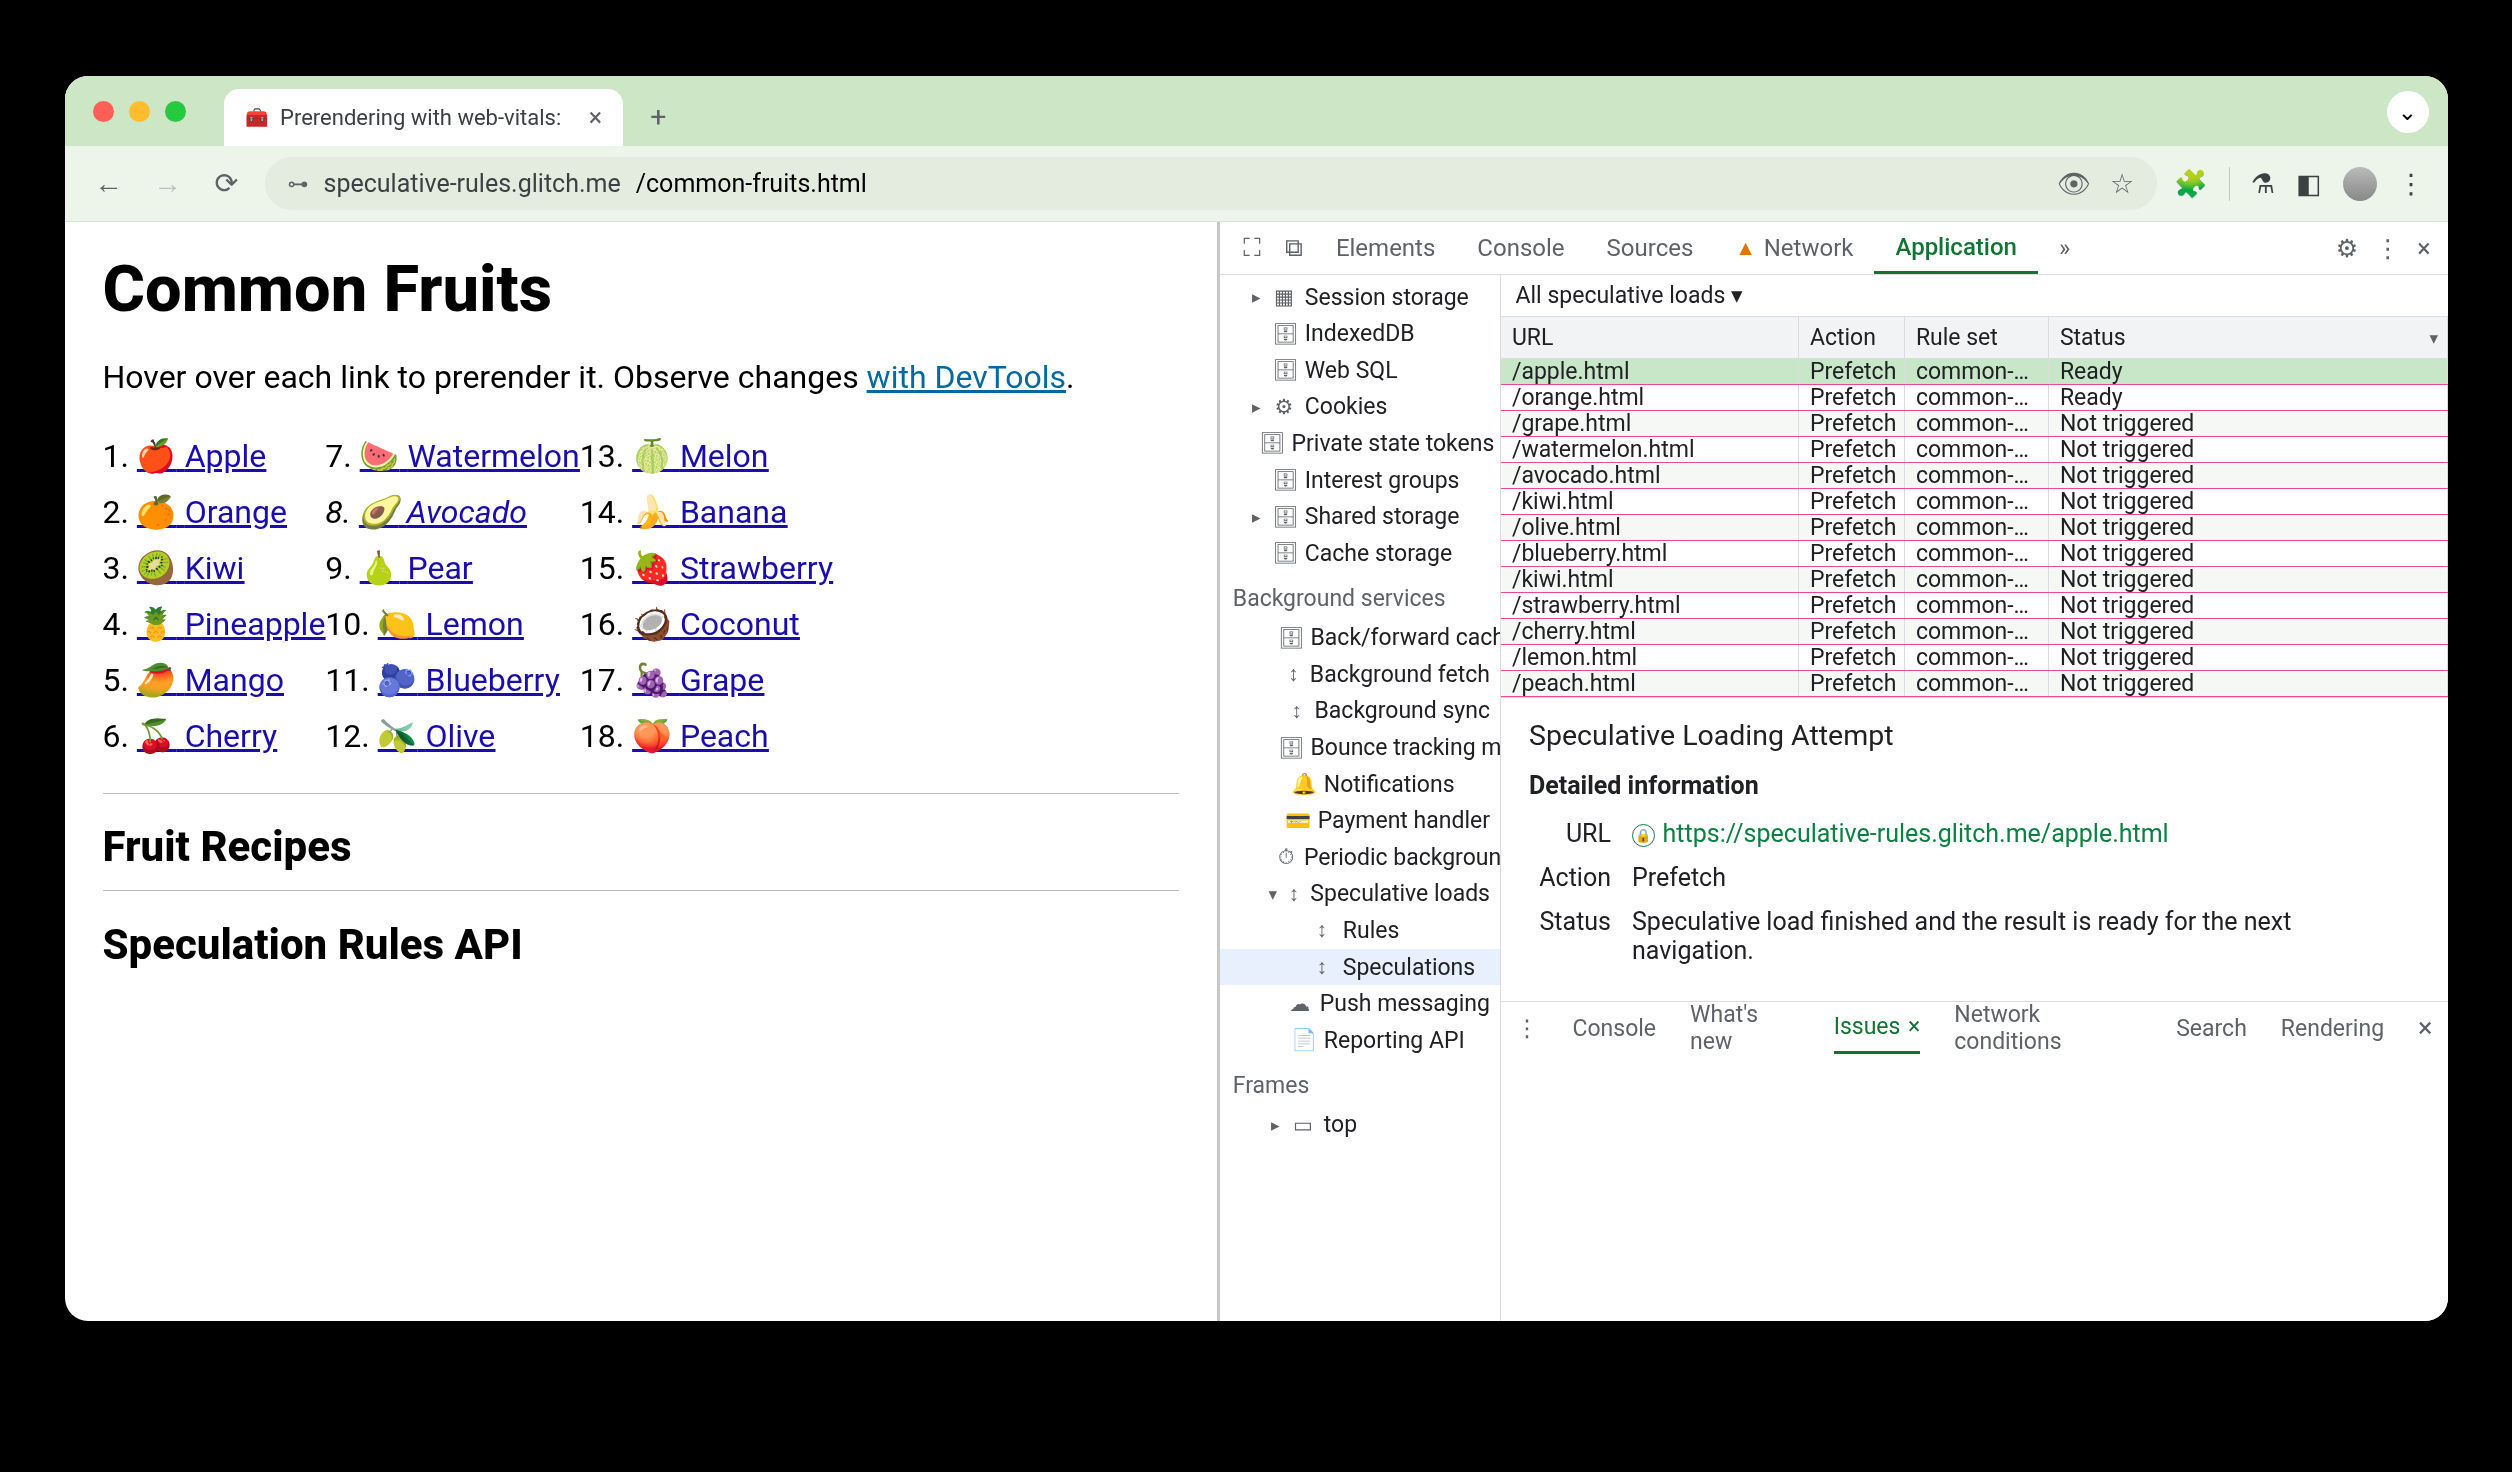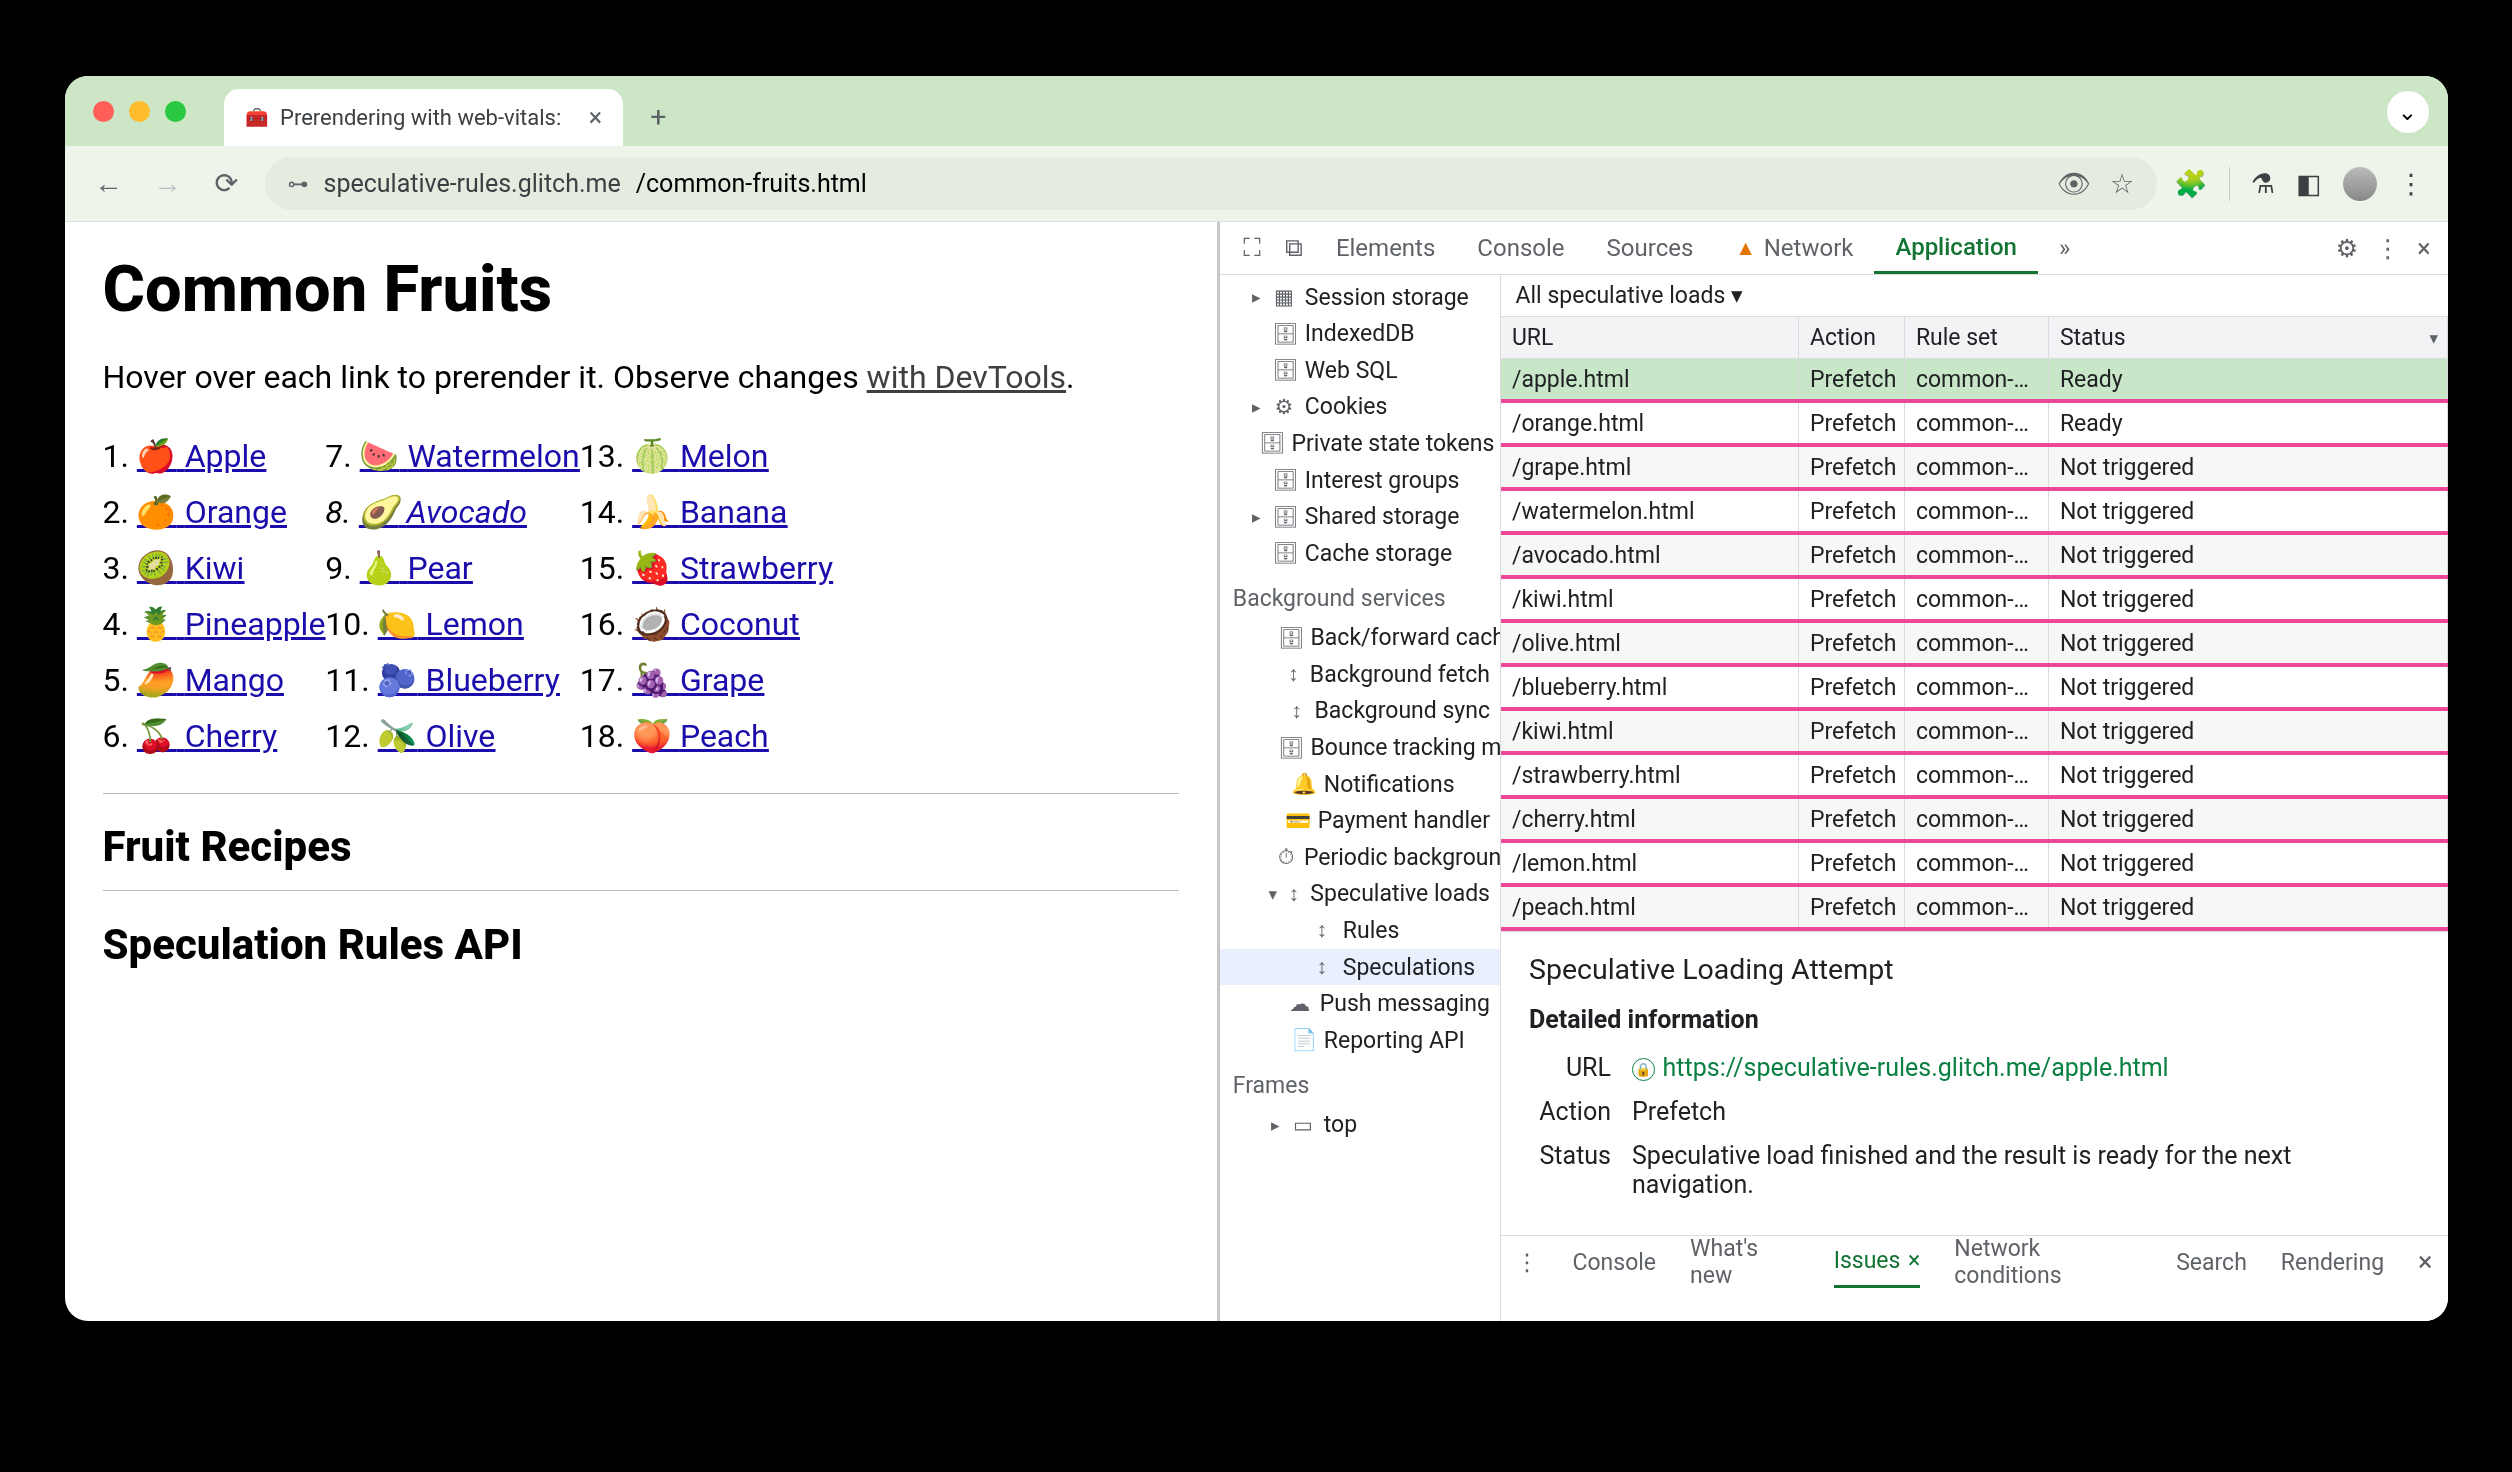--- a/index.html
+++ b/index.html
@@ -77,21 +77,21 @@
     width: 1152px;
     padding: 28.5px 38px;
     overflow:hidden;
     font-size: 28.5px;
     color:#000;
   }
   .page h1 { font-size: 65px; font-weight: 800; margin-bottom: 28.5px;}
   .page h2 { font-size: 42px; font-weight: 800; margin: 28.5px 0 19px;}
   .page p { font-size: 32px; line-height:1.4; margin-bottom: 28.5px;}
   .page a { color: #1a0dab; text-decoration: underline; }
-  .page a.visited { color:#404040; }
+  .page a.visited { color:#0369a1; }
   .fruit-cols { display:flex; margin-bottom: 28.5px;}
   .fruit-cols .emj { text-decoration:none; display:inline; }
   hr.sep{border:none;border-top:1.9px solid #bbb;margin:19px 0}
   .recipes {font-size:32px;line-height:1.6}
   
   .devtools {
     flex:1;
     border-left: 3.8px solid #c7c7c7;
     display:flex;
     flex-direction:column;
@@ -131,21 +131,21 @@
   .tree-head{padding:13.3px 13.3px 7.6px;color:#5f6368;font-size:23px}
   
   .dt-main{flex:1;display:flex;flex-direction:column;overflow:hidden;}
   .filter-row{height:42px;display:flex;align-items:center;padding:0 15px;border-bottom:1px solid #dadce0;gap:9.5px;font-size:23px;color:#202124}
   .filter-row .sel{cursor:pointer}
   .spec-table{flex:0 0 auto;overflow:hidden;}
   .t-head{display:flex;background:#f1f3f4;border-bottom:1px solid #dadce0;height:42px;align-items:center;font-size:23px;color:#202124;position:relative;}
   .t-head .th, .t-row .td{padding:0 11.4px;border-right:1px solid #dadce0;height:100%;display:flex;align-items:center;overflow:hidden;white-space:nowrap;text-overflow:ellipsis}
   .col-url{width:298px}.col-act{width:106px}.col-rule{width:144px}.col-stat{flex:1}
   .t-head .sort{position:absolute;right:9.5px;color:#5f6368;font-size:17px}
-  .t-row{display:flex;height:44px;font-size:23px;border-bottom:4px solid #ec4899;align-items:center;}
+  .t-row{display:flex;height:26px;font-size:23px;border-bottom:1px solid #ec4899;align-items:center;}
   .t-row.even{background:#f5f8f5}
   .t-row.sel{background:#c8e7c8}
   .detail{border-top:1px solid #dadce0;padding:21px 28.5px;font-size:25px;overflow:hidden}
   .detail h3{font-size:28.5px;font-weight:400;margin-bottom:19px}
   .detail h4{font-size:25px;font-weight:700;margin-bottom:19px}
   .detail .kv{display:flex;gap:21px;margin-bottom:15px;align-items:flex-start}
   .detail .k{width:82px;text-align:right;color:#202124}
   .detail .v{flex:1}
   .detail .v a{color:#0b8043;text-decoration:none}
   .detail .lock{display:inline-flex;width:23px;height:23px;border:1.9px solid #0b8043;border-radius:50%;align-items:center;justify-content:center;font-size:13.3px;color:#0b8043;margin-right:7.6px;vertical-align:middle}

